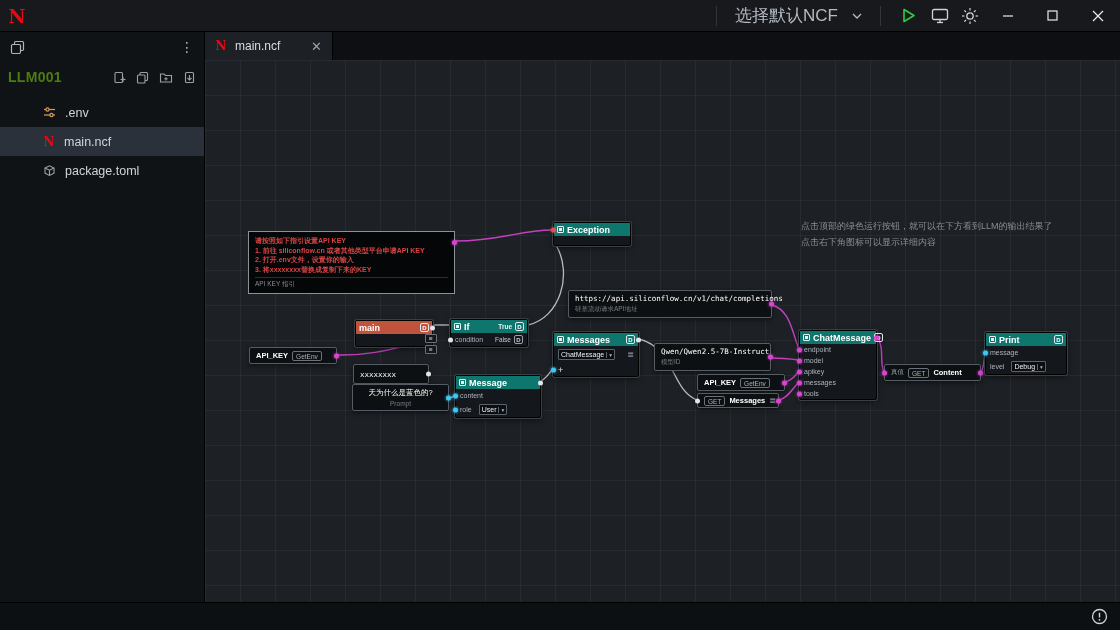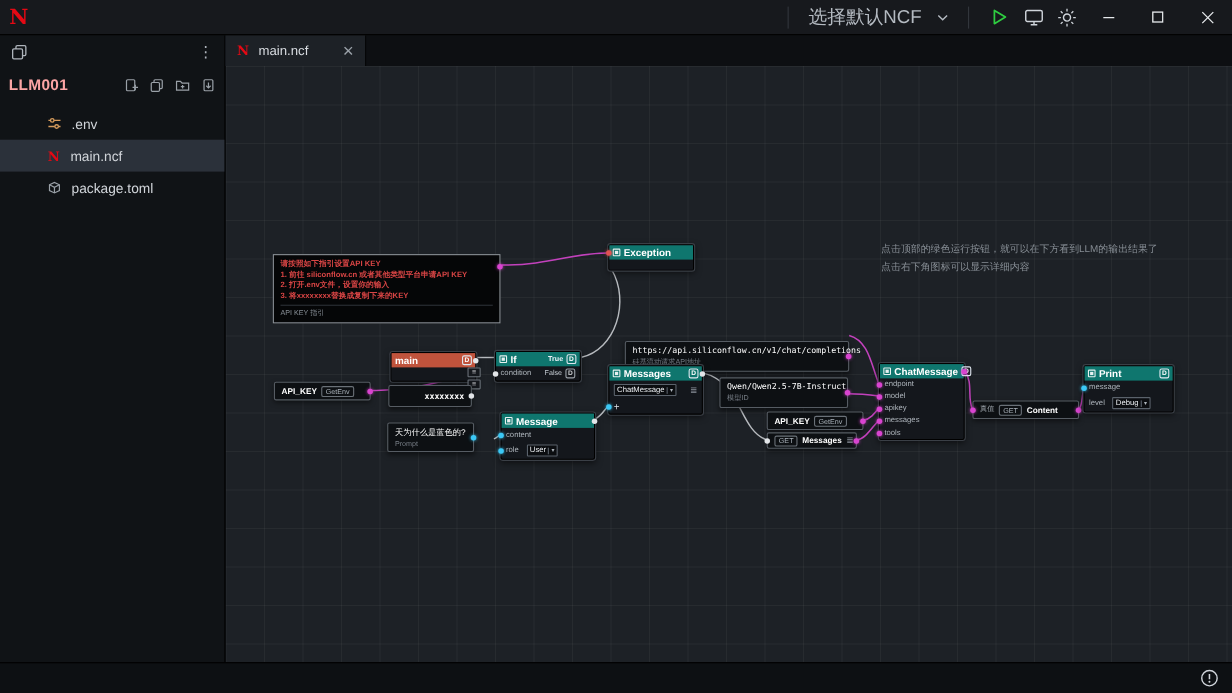--- a/index.html
+++ b/index.html
@@ -14,21 +14,21 @@
   .ncf-select { display:flex; align-items:center; gap:14px; color:#b4bac1; font-size:17px; padding:0 8px; height:32px; cursor:pointer; }
   .tb-btn { width:30px; height:32px; display:flex; align-items:center; justify-content:center; cursor:pointer; }
   .tb-btn.run { margin:0 2px; }
   .win-btn { width:45px; height:32px; display:flex; align-items:center; justify-content:center; cursor:pointer; }
 
   
   .sidebar { position:absolute; left:0; top:32px; width:205px; height:570px; background:#101316; border-right:1px solid #000; z-index:9; }
   .sb-top { height:30px; display:flex; align-items:center; justify-content:space-between; padding:0 10px; }
   .kebab { color:#aeb4bb; font-size:14px; cursor:pointer; line-height:1; }
   .sb-project { height:30px; display:flex; align-items:center; padding:0 8px; }
-  .sb-project .pname { color:#fca5a5; font-weight:bold; font-size:14px; letter-spacing:.3px; }
+  .sb-project .pname { color:#4d7c0f; font-weight:bold; font-size:14px; letter-spacing:.3px; }
   .sb-actions { margin-left:auto; display:flex; gap:10px; }
   .sb-actions svg { cursor:pointer; }
   .filelist { margin-top:6px; }
   .filerow { height:29px; display:flex; align-items:center; gap:9px; padding-left:43px; font-size:12.5px; color:#d0d4d9; cursor:pointer; }
   .filerow.selected { background:#2b313a; }
   .ncf-mini { color:#e50914; font-weight:bold; font-size:12px; font-family:"DejaVu Serif",serif; width:12px; text-align:center; }
 
   
   .tabbar { position:absolute; left:205px; top:32px; width:915px; height:28px; background:#0d0f12; display:flex; z-index:9; }
   .tab { width:128px; height:28px; background:#1d2126; display:flex; align-items:center; gap:8px; padding:0 10px; border-right:1px solid #000; cursor:pointer; }
@@ -257,21 +257,21 @@
 
     <div class="node" style="left:348px; top:162px; width:78px;">
       <div class="node-hd hd-blue">
         <span class="port red pl"></span>
         <span class="nicon"></span>
         <span>Exception</span>
       </div>
       <div class="node-body" style="height:9px;"></div>
     </div>
 
-    <div class="lit" style="left:363px; top:230px; width:204px;margin-top:20px;">
+    <div class="lit" style="left:363px; top:230px; width:204px;">
       <div class="val">https://api.siliconflow.cn/v1/chat/completions</div>
       <div class="cap">硅基流动请求API地址</div>
       <span class="port pink pr"></span>
     </div>
 
     <div class="node" style="left:150px; top:260px; width:78px;">
       <div class="node-hd hd-orange">
         <span>main</span>
         <span class="hd-right">
           <span class="dbg">D</span>
@@ -298,21 +298,21 @@
           <span class="dbg">D</span>
         </span>
       </div>
     </div>
 
     <div class="eqnode">
       <span class="eqbadge">≡</span>
       <span class="eqbadge">≡</span>
     </div>
 
-    <div class="lit" style="left:148px; top:290px; width:76px; height:20px; display:flex; align-items:center; justify-content:flex-end;font-weight:bold;">
+    <div class="lit" style="left:148px; top:304px; width:76px; height:20px; display:flex; align-items:center; justify-content:flex-start;">
       <span class="val">xxxxxxxx</span>
       <span class="port white pr"></span>
     </div>
 
     <div class="pillnode" style="left:44px; top:287px; width:88px; height:17px;">
       <span class="pn-name">API_KEY</span>
       <span class="pill">GetEnv</span>
       <span class="port pink pr"></span>
     </div>
 
@@ -351,21 +351,21 @@
       <div class="node-row" style="height:15px;">
         <span class="port cyan pl"></span>
         <span>role</span>
         <span class="dd" style="margin-left:4px;">
           <span>User</span>
           <span class="chev">▾</span>
         </span>
       </div>
     </div>
 
-    <div class="lit" style="left:147px; top:324px; width:79px;">
+    <div class="lit" style="left:147px; top:324px; width:97px;text-align:center;">
       <div class="val sans">天为什么是蓝色的?</div>
       <div class="cap">Prompt</div>
       <span class="port cyan pr"></span>
     </div>
 
     <div class="lit" style="left:449px; top:283px; width:117px;">
       <div class="val">Qwen/Qwen2.5-7B-Instruct</div>
       <div class="cap">模型ID</div>
       <span class="port pink pr"></span>
     </div>

